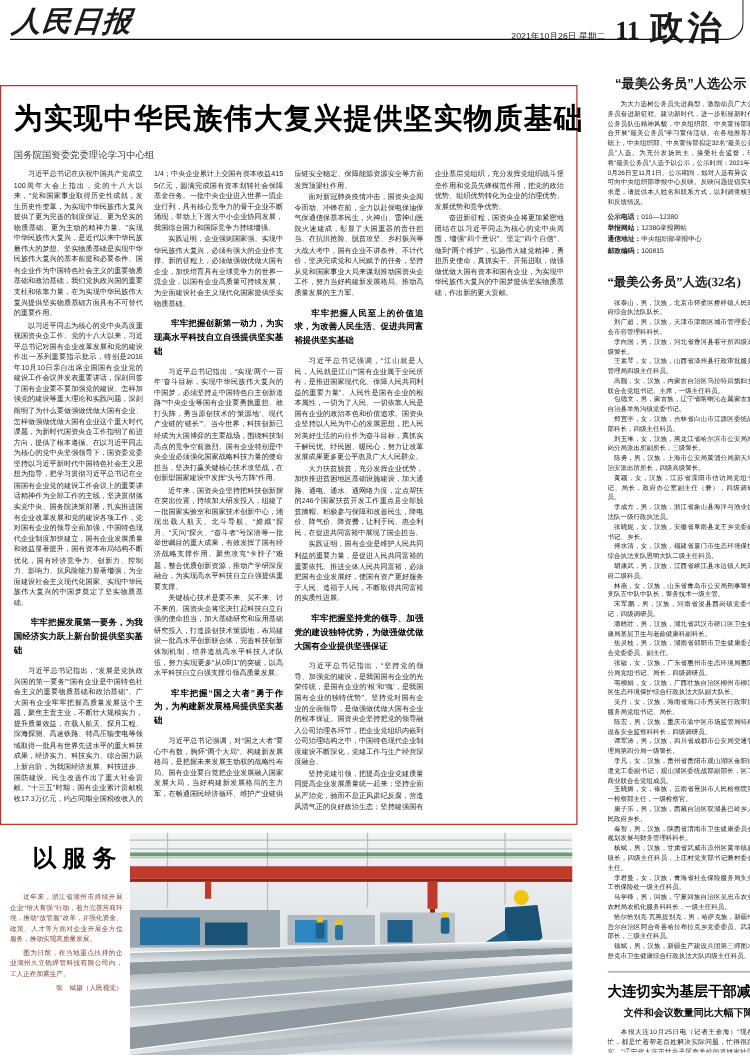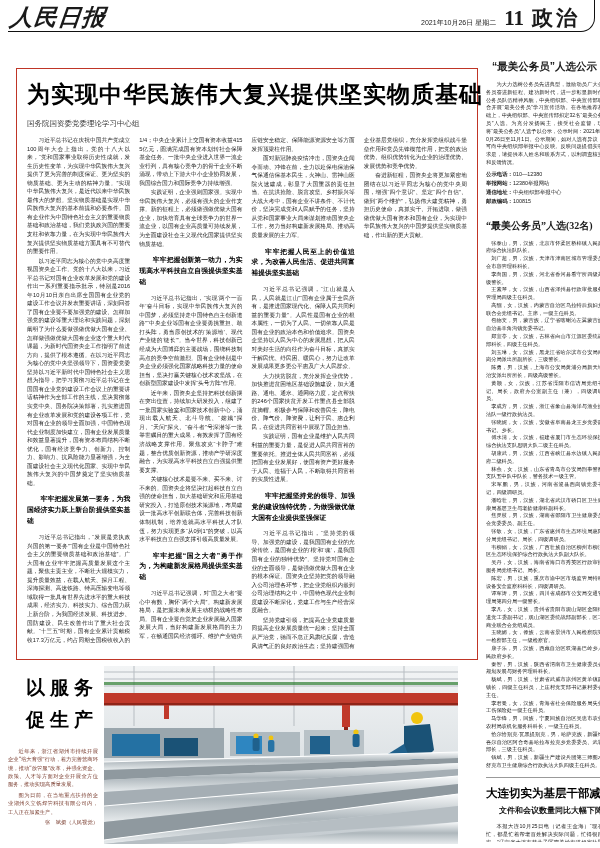--- a/index.html
+++ b/index.html
@@ -6,23 +6,23 @@
   .page{position:relative;width:600px;height:848px;background:#ffffff;margin:0 auto;overflow:hidden;
         font-family:"Liberation Sans",sans-serif;color:#1a1a1a;}
   
   .header-frame{position:absolute;left:8px;top:0;width:586px;height:31px;
         border-bottom:1.5px solid #111;border-right:1.5px solid #111;border-bottom-right-radius:14px;}
   .masthead{position:absolute;left:2px;top:2px;font-family:"Liberation Serif",serif;
         font-size:23px;font-weight:bold;font-style:italic;letter-spacing:1px;transform:skewX(-6deg);}
   .header-right{position:absolute;right:14px;top:4px;display:flex;align-items:baseline;gap:8px;}
   .pub-date{font-size:7px;color:#222;}
   .page-no{font-family:"Liberation Serif",serif;font-size:21px;font-weight:bold;}
-  .section-name{font-family:"Liberation Serif",serif;font-size:21px;font-weight:bold;letter-spacing:3px;}
-  
-  .main-box{position:absolute;left:16px;top:68px;width:462px;height:592px;border:1.5px solid #bf3526;
+  .section-name{font-family:"Liberation Serif",serif;font-size:27px;font-weight:bold;letter-spacing:3px;}
+  
+  .main-box{position:absolute;left:0;top:68px;width:462px;height:592px;border:1.5px solid #bf3526;
         box-sizing:border-box;padding:8px 10px 20px;}
   .main-headline{margin:2px 0 0;font-size:23px;font-weight:900;text-align:center;letter-spacing:1px;
         color:#000;white-space:nowrap;}
   .main-byline{margin:9px 0 7px;font-size:7.5px;text-align:left;font-family:"Liberation Serif",serif;color:#333;}
   .columns{height:516px;overflow:hidden;column-count:4;column-gap:9px;column-fill:auto;
         font-size:5.7px;line-height:1.5;text-align:justify;word-break:break-all;color:#222;}
   .columns p{margin:0 0 1px;text-indent:2em;}
   .columns h3{margin:7px 0 6px;font-size:6.8px;font-weight:bold;text-indent:2em;color:#000;
         break-inside:avoid;line-height:1.6;}
   
@@ -145,21 +145,20 @@
     <div class="dalian-subtitle">文件和会议数量同比大幅下降</div>
     <div class="dalian-body">
         <p>本报大连10月25日电（记者王金海）“现在忙，都是忙着帮老百姓解决实际问题，忙得很踏实。”辽宁省大连市甘井子区南关岭街道姚家社区党委书记王秀艳说，从文山会海中解放出来的基层干部，有更多心思研究工作，有更多时间下一线跑，有更多精力抓落实了。</p>
       </div>
 
   </aside>
 
   <div class="photo-story">
     <div class="ps-title">
       <div>以服务</div>
-      <div>促生产</div>
     </div>
     <div class="ps-caption">
         <p>近年来，浙江省湖州市持续开展企业“培大育强”行动，着力完善营商环境，推动“放管服”改革，并强化资金、政策、人才等方面对企业开展全方位服务，推动实现高质量发展。</p>
         <p>图为日前，在当地重点扶持的企业湖州久立铣焊管科技有限公司内，工人正在加紧生产。</p>
       </div>
     <div class="ps-credit">张　斌摄（人民视觉）</div>
   </div>
 
   <svg class="photo" viewBox="0 0 354 178" aria-hidden="true">
     <defs>

